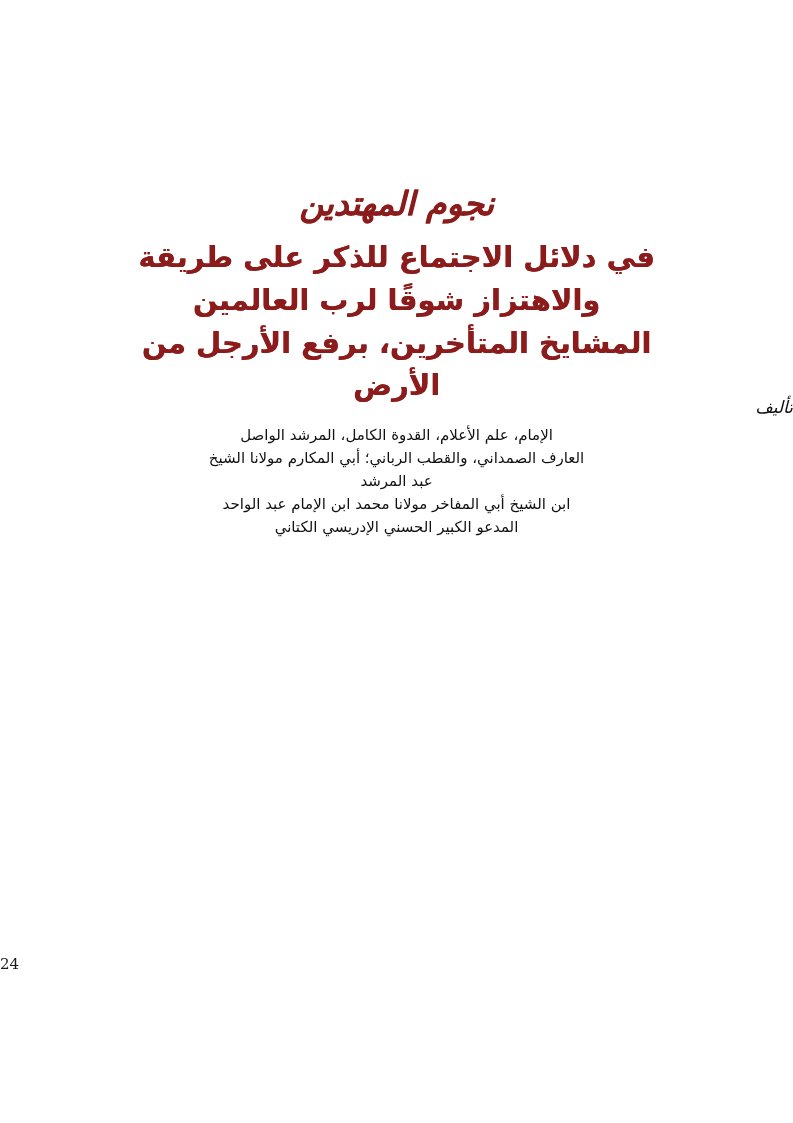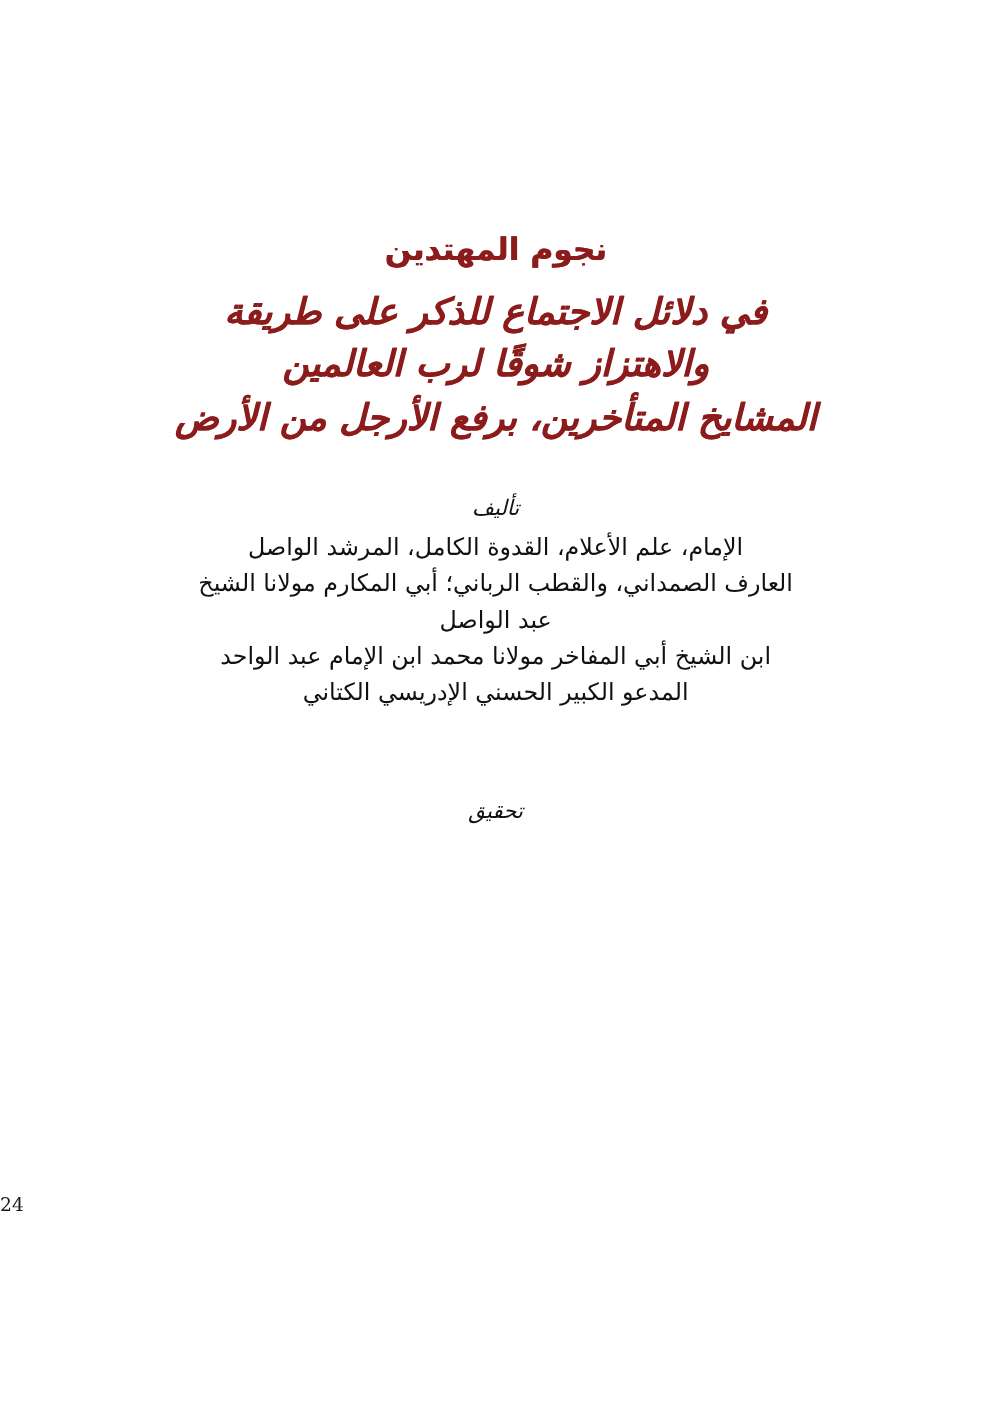--- a/index.html
+++ b/index.html
@@ -23,59 +23,60 @@
     position: absolute;
     top: 186px;
     left: 0;
     right: 0;
     text-align: center;
     color: #8c1c1c;
     direction: rtl;
   }
 
   .main-title {
-    font-size: 25px;
+    font-size: 33px;
     font-weight: bold;
+    font-style: italic;
     letter-spacing: 0.5px;
     line-height: 1.1;
     margin: 0 0 14px 0;
     text-shadow: 0.5px 0 0 #8c1c1c;
   }
 
   .subtitle-line {
     font-size: 29px;
     font-weight: bold;
     line-height: 1.47;
     margin: 0;
     padding: 0 118px;
     text-shadow: 0.4px 0 0 #8c1c1c;
-    font-style: italic;
   }
 
   
   .author-block {
     position: absolute;
     top: 396px;
     left: 0;
     right: 0;
     text-align: center;
     color: #111111;
     direction: rtl;
   }
 
   .section-label {
     font-size: 17px;
     font-style: italic;
     line-height: 1.35;
     margin: 0 0 5px 0;
     letter-spacing: 0.3px;
+    text-align: right;
   }
 
   .author-line {
-    font-size: 19px;
+    font-size: 15px;
     line-height: 1.53;
     margin: 0;
     padding: 0 112px;
   }
 
   
   .editor-block {
     position: absolute;
     top: 638px;
     left: 0;
@@ -112,24 +113,23 @@
     <h1 class="main-title">نجوم المهتدين</h1>
     <p class="subtitle-line">في دلائل الاجتماع للذكر على طريقة</p>
     <p class="subtitle-line">والاهتزاز شوقًا لرب العالمين</p>
     <p class="subtitle-line">المشايخ المتأخرين، برفع الأرجل من الأرض</p>
   </div>
 
   <div class="author-block">
     <p class="section-label">تأليف</p>
     <p class="author-line">الإمام، علم الأعلام، القدوة الكامل، المرشد الواصل</p>
     <p class="author-line">العارف الصمداني، والقطب الرباني؛ أبي المكارم مولانا الشيخ</p>
-    <p class="author-line">عبد الواصل</p>
+    <p class="author-line">عبد المرشد</p>
     <p class="author-line">ابن الشيخ أبي المفاخر مولانا محمد ابن الإمام عبد الواحد</p>
     <p class="author-line">المدعو الكبير الحسني الإدريسي الكتاني</p>
   </div>
 
   <div class="editor-block">
-    <p class="section-label">تحقيق</p>
   </div>
 
   <div class="page-number">24</div>
 
 </div>
 
 </body></html>

